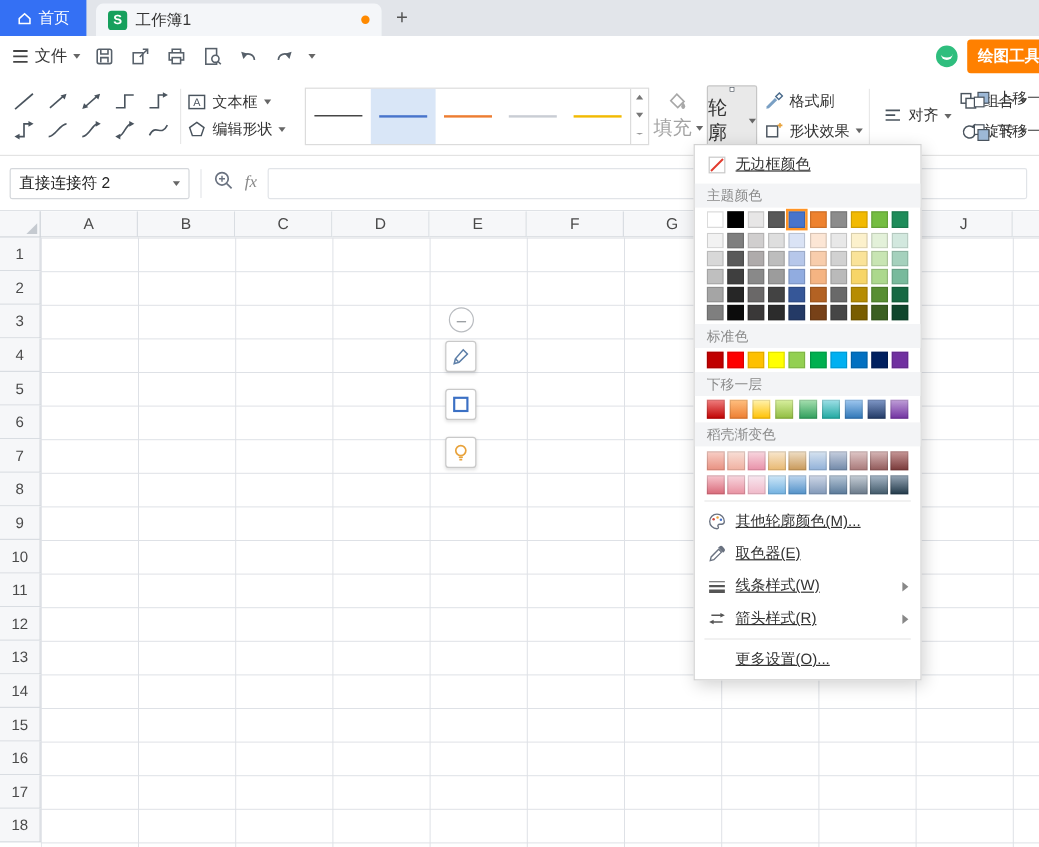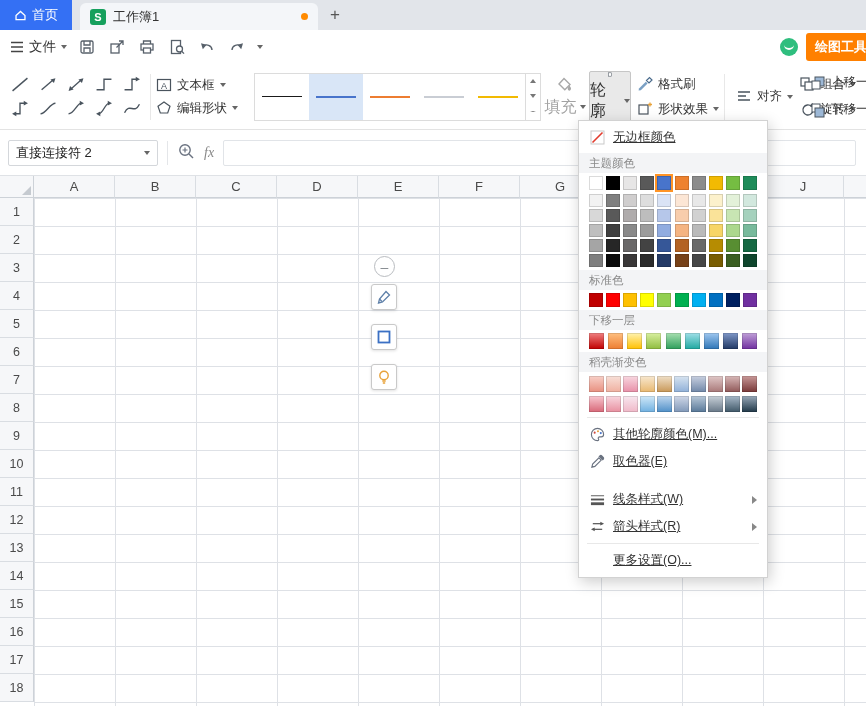--- a/index.html
+++ b/index.html
@@ -601,21 +601,21 @@
       </div>
       <div class="dd-item" style="height: 27px;">
         <div class="dd-icon">
           <svg width="15" height="15" viewBox="0 0 16 16">
             <path d="M2 14l.8-3.2L9.5 4l2.5 2.5-6.8 6.7L2 14z" fill="none" stroke="#6a7280" stroke-width="1.2"></path>
             <path d="M9 2.5 13.5 7l1-1c.8-.8.8-2 0-2.8L13 1.5c-.8-.8-2-.8-2.8 0l-1.2 1z" fill="#6a7280"></path>
           </svg>
         </div>
         <div class="dd-label">取色器(E)</div>
       </div>
-      <div class="dd-item" style="height: 27px; margin-top: 11px;">
+      <div class="dd-item" style="height: 27px;">
         <div class="dd-icon">
           <svg width="15" height="15" viewBox="0 0 16 16">
             <path d="M1 4h14" stroke="#555" stroke-width="1"></path>
             <path d="M1 8h14" stroke="#555" stroke-width="2"></path>
             <path d="M1 12.5h14" stroke="#555" stroke-width="3"></path>
           </svg>
         </div>
         <div class="dd-label">线条样式(W)</div>
         <div class="subarrow"></div>
       </div>

